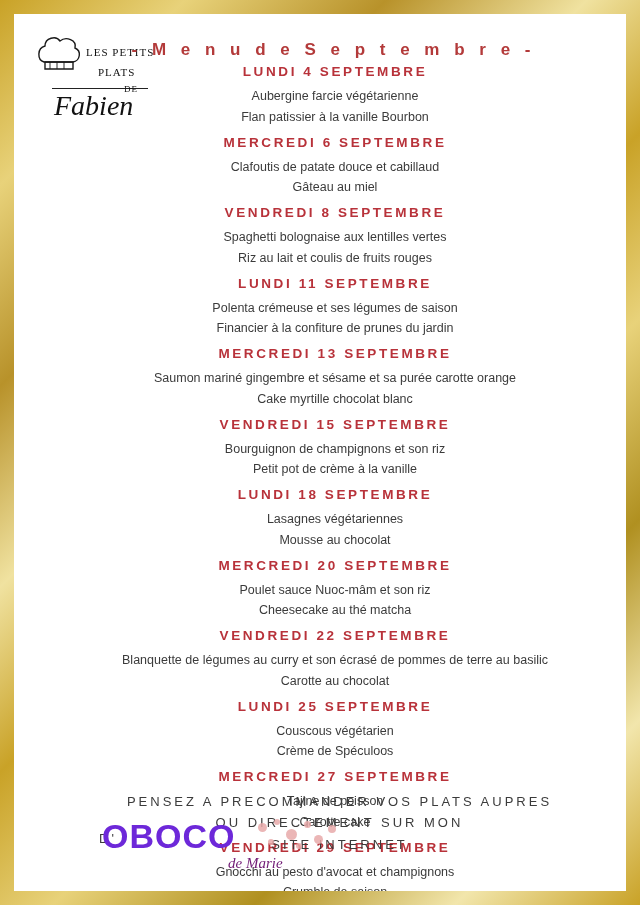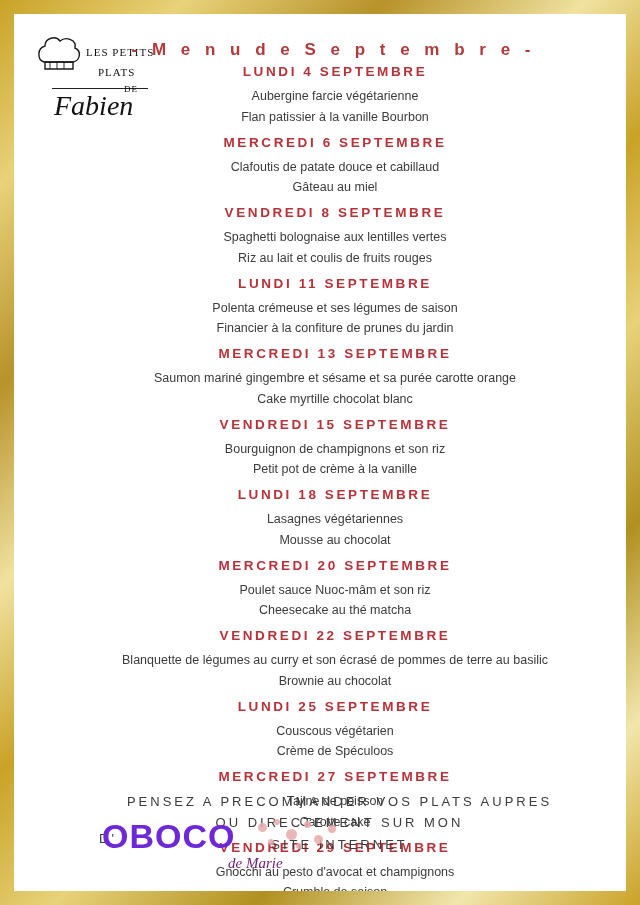--- a/index.html
+++ b/index.html
@@ -256,21 +256,21 @@
           <div class="entry-dish">Mousse au chocolat</div>
         </div>
         <div class="entry">
           <div class="entry-date">MERCREDI 20 SEPTEMBRE</div>
           <div class="entry-dish">Poulet sauce Nuoc-mâm et son riz</div>
           <div class="entry-dish">Cheesecake au thé matcha</div>
         </div>
         <div class="entry">
           <div class="entry-date">VENDREDI 22 SEPTEMBRE</div>
           <div class="entry-dish">Blanquette de légumes au curry et son écrasé de pommes de terre au basilic</div>
-          <div class="entry-dish">Brownie au chocolat</div>
+          <div class="entry-dish">Carotte au chocolat</div>
         </div>
         <div class="entry">
           <div class="entry-date">LUNDI 25 SEPTEMBRE</div>
           <div class="entry-dish">Couscous végétarien</div>
           <div class="entry-dish">Crème de Spéculoos</div>
         </div>
         <div class="entry">
           <div class="entry-date">MERCREDI 27 SEPTEMBRE</div>
           <div class="entry-dish">Tajine de poisson</div>
           <div class="entry-dish">Carotte cake</div>

